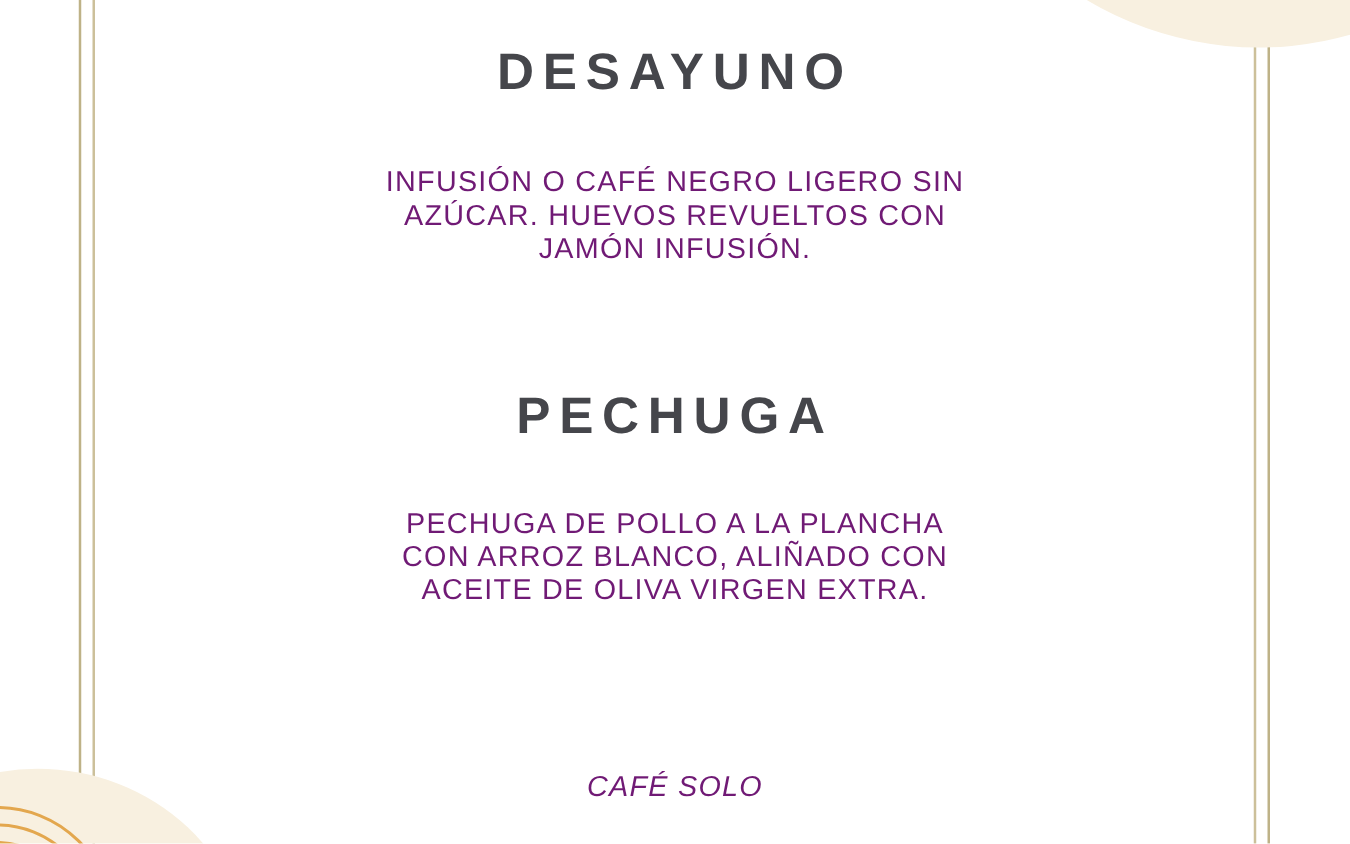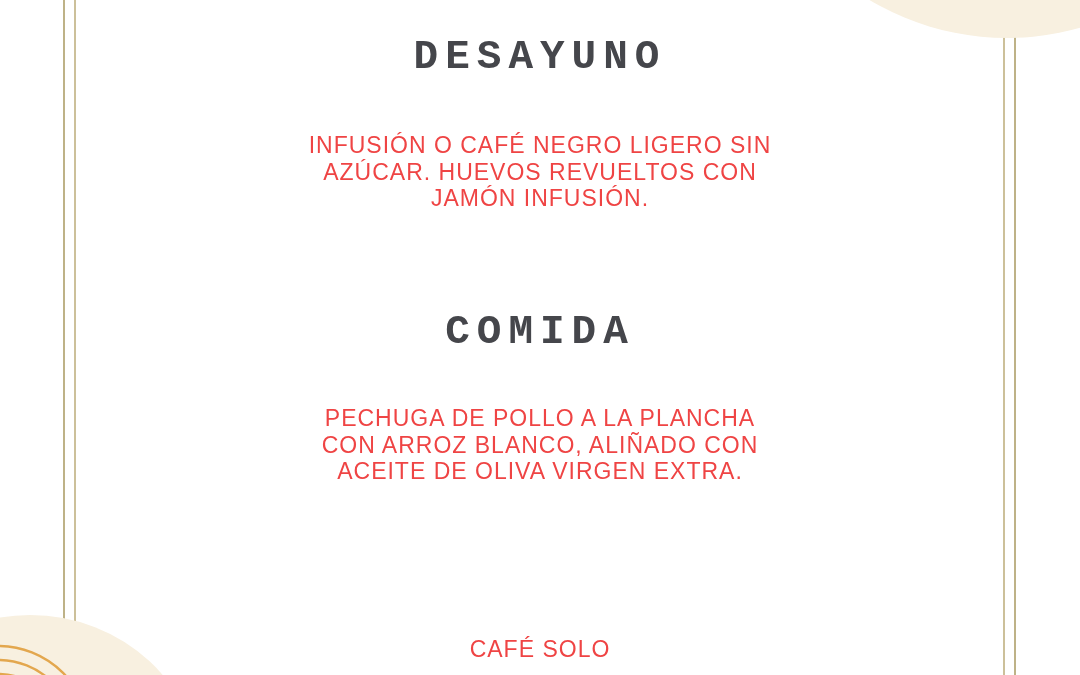--- a/index.html
+++ b/index.html
@@ -47,45 +47,45 @@
     height: 77px;
   }
 
   
   .section-title {
     position: absolute;
     left: 0;
     width: 100%;
     margin: 0;
     text-align: center;
-    font-family: Liberation Mono, monospace;
+    font-family: Liberation Sans, sans-serif;
     font-weight: 700;
     font-size: 41px;
     line-height: 1;
     letter-spacing: 7px;
     color: #45464b;
   }
   .section-body {
     position: absolute;
     left: 0;
     width: 100%;
     margin: 0;
     text-align: center;
     font-size: 23px;
     line-height: 26.5px;
     letter-spacing: 1px;
     font-weight: 400;
-    color: #ef4444;
+    color: #701a75;
   }
   .t-desayuno { top: 37px; }
   .b-desayuno { top: 132px; }
   .t-comida   { top: 312px; }
   .b-comida   { top: 405px; }
   .t-merienda { top: 532px; }
-  .b-merienda { top: 636px; }
+  .b-merienda { top: 616px; font-style: italic; }
 </style>
 </head>
 <body>
 
 <div class="stage">
 
   <div class="vline l-outer"></div>
   <div class="vline l-inner"></div>
   <div class="vline r-inner"></div>
   <div class="vline r-outer"></div>
@@ -108,21 +108,21 @@
     </g>
   </svg>
 
   <h2 class="section-title t-desayuno">DESAYUNO</h2>
   <div class="section-body b-desayuno">
     <div>INFUSIÓN O CAFÉ NEGRO LIGERO SIN</div>
     <div>AZÚCAR. HUEVOS REVUELTOS CON</div>
     <div>JAMÓN INFUSIÓN.</div>
   </div>
 
-  <h2 class="section-title t-comida">COMIDA</h2>
+  <h2 class="section-title t-comida">PECHUGA</h2>
   <div class="section-body b-comida">
     <div>PECHUGA DE POLLO A LA PLANCHA</div>
     <div>CON ARROZ BLANCO, ALIÑADO CON</div>
     <div>ACEITE DE OLIVA VIRGEN EXTRA.</div>
   </div>
 
   <div class="section-body b-merienda">
     <div>CAFÉ SOLO</div>
   </div>
 

